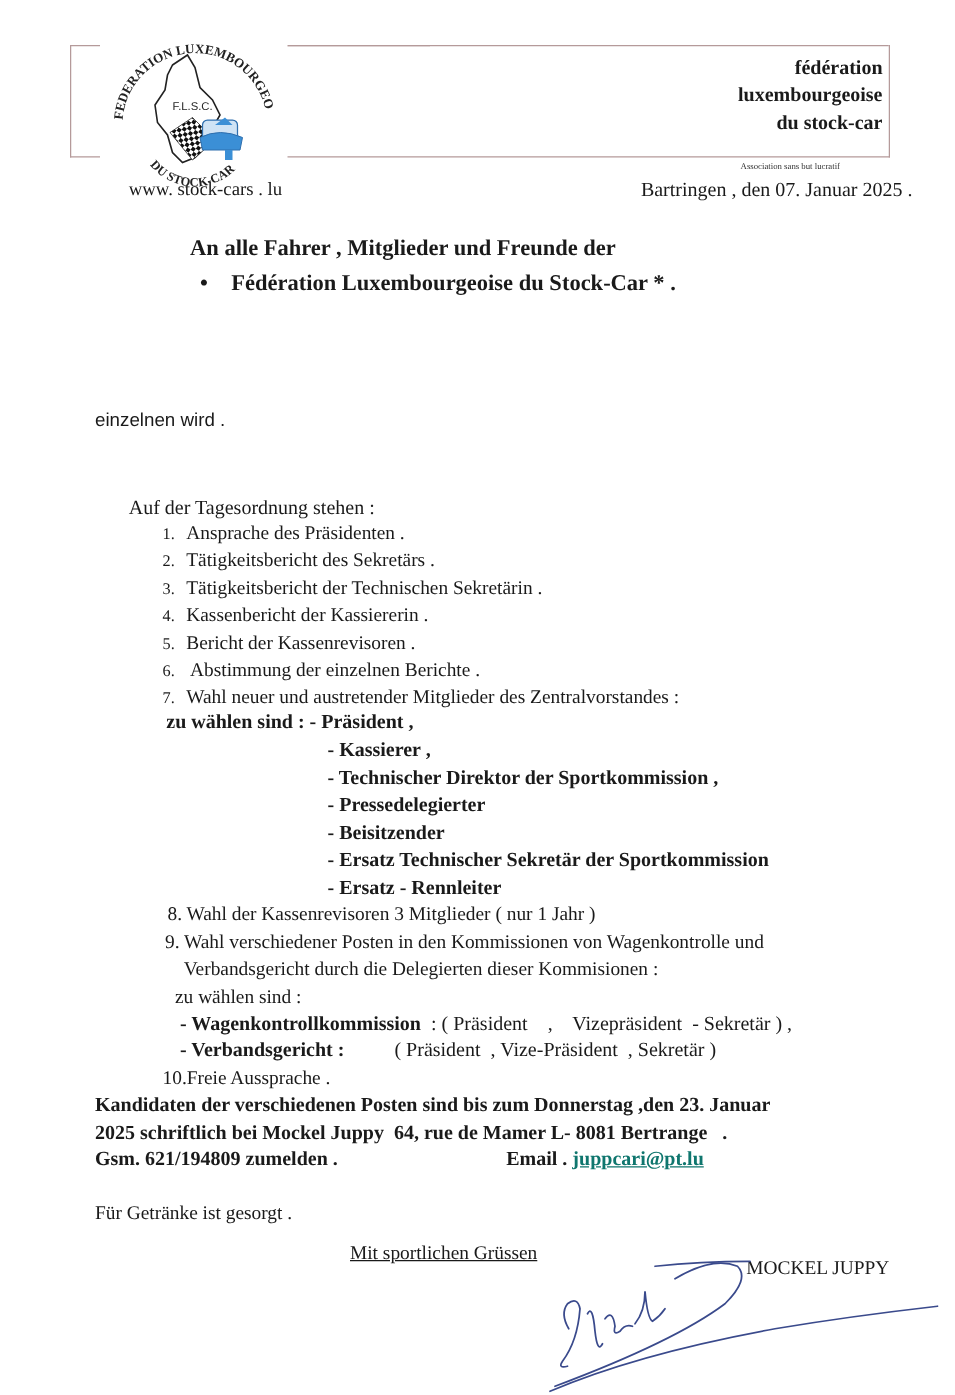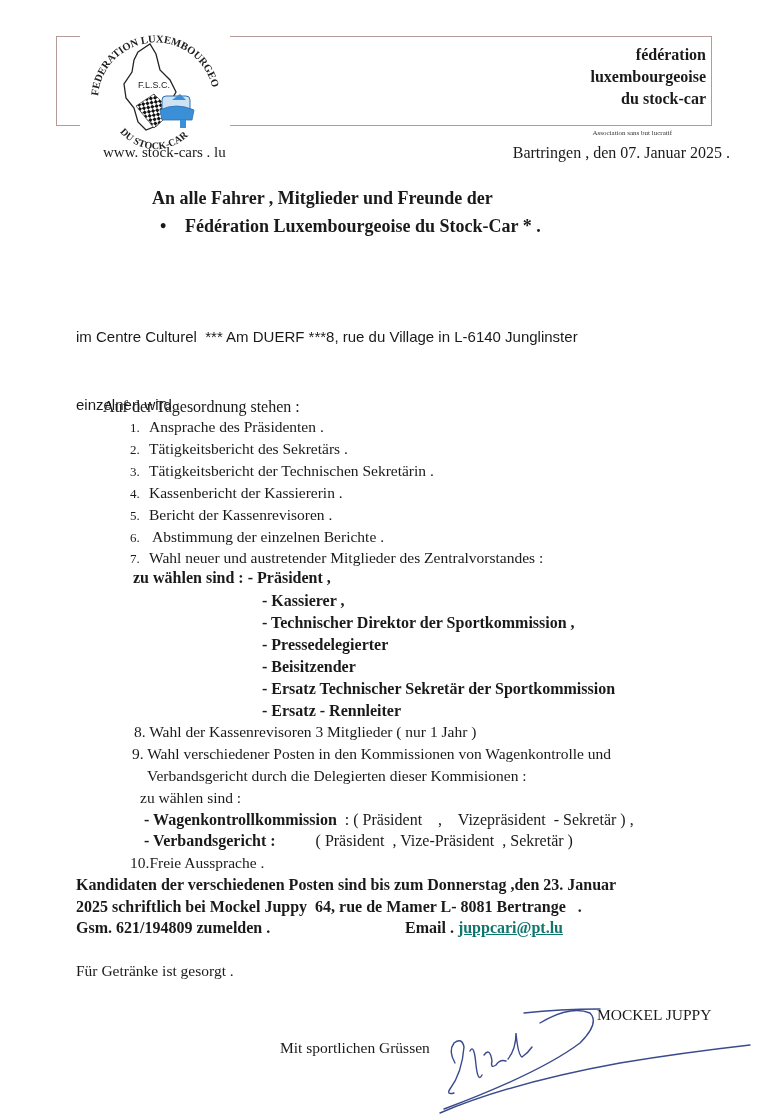--- a/index.html
+++ b/index.html
@@ -92,21 +92,20 @@
 <div class="asbl">Association sans but lucratif</div>
 <div class="abs website">www. stock-cars . lu</div>
 <div class="abs date">Bartringen , den 07. Januar 2025 .</div>
 
 <div class="abs title1">An alle Fahrer , Mitglieder und Freunde der</div>
 <div class="abs title2">
   <span class="bullet">•</span><span>Fédération Luxembourgeoise du Stock-Car * .</span>
 </div>
 
 <div class="intro sans">
-  <div>im Centre Culturel  *** Am DUERF ***8, rue du Village in L-6140 Junglinster</div>
   <div>einzelnen wird .</div>
 </div>
 
 <div class="abs agenda-head">Auf der Tagesordnung stehen :</div>
 
 <div class="abs agenda-item" style="left:130px; top:418px;"><span class="num">1.</span><span>Ansprache des Präsidenten .</span></div>
 <div class="abs agenda-item" style="left:130px; top:440px;"><span class="num">2.</span><span>Tätigkeitsbericht des Sekretärs .</span></div>
 <div class="abs agenda-item" style="left:130px; top:462px;"><span class="num">3.</span><span>Tätigkeitsbericht der Technischen Sekretärin .</span></div>
 <div class="abs agenda-item" style="left:130px; top:484px;"><span class="num">4.</span><span>Kassenbericht der Kassiererin .</span></div>
 <div class="abs agenda-item" style="left:130px; top:506px;"><span class="num">5.</span><span>Bericht der Kassenrevisoren .</span></div>
@@ -140,21 +139,21 @@
 <div class="abs bold small16" style="left:76px; top:919px;">
   <span>Gsm. 621/194809 zumelden .</span>
 </div>
 <div class="abs bold small16" style="left:405px; top:919px;">
   <span>Email .</span>
   <span class="email">juppcari@pt.lu</span>
 </div>
 
 <div class="abs" style="left:76px; top:962px; font-size:15.5px;">Für Getränke ist gesorgt .</div>
 
-<div class="abs" style="left:280px; top:1039px; font-size:15.5px;">Mit sportlichen Grüssen</div>
+<div class="abs" style="left:280px; top:994px; font-size:15.5px;text-decoration:underline;">Mit sportlichen Grüssen</div>
 <div class="abs" style="left:597px; top:1006px; font-size:15.5px;">MOCKEL JUPPY</div>
 
 <svg class="signature" viewBox="0 0 360 113">
   <g fill="none" stroke="#3a4a8c" stroke-width="1.4" stroke-linecap="round">
     <path d="M 20 110 Q 90 80 200 60 Q 260 50 330 42"></path>
     <path d="M 24 106 Q 120 70 160 40 Q 180 20 170 10 Q 150 2 120 20"></path>
     <path d="M 35 60 Q 28 48 34 40 Q 42 34 44 44 Q 42 70 30 86 Q 26 92 34 90"></path>
     <path d="M 50 48 Q 54 40 56 62 Q 58 80 62 72"></path>
     <path d="M 64 52 Q 70 44 72 58 Q 70 66 76 62 Q 80 56 86 58"></path>
     <path d="M 88 56 Q 96 46 96 30 Q 98 52 102 54 Q 108 50 112 44"></path>

